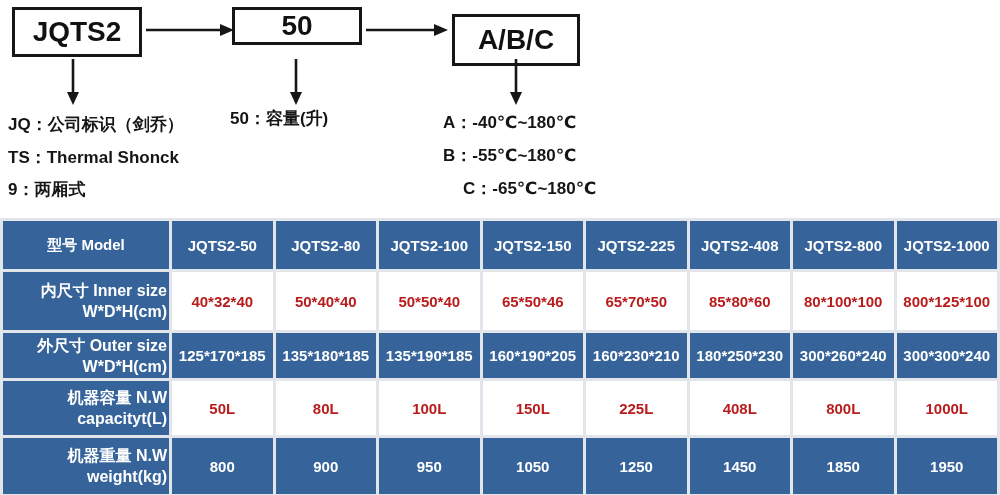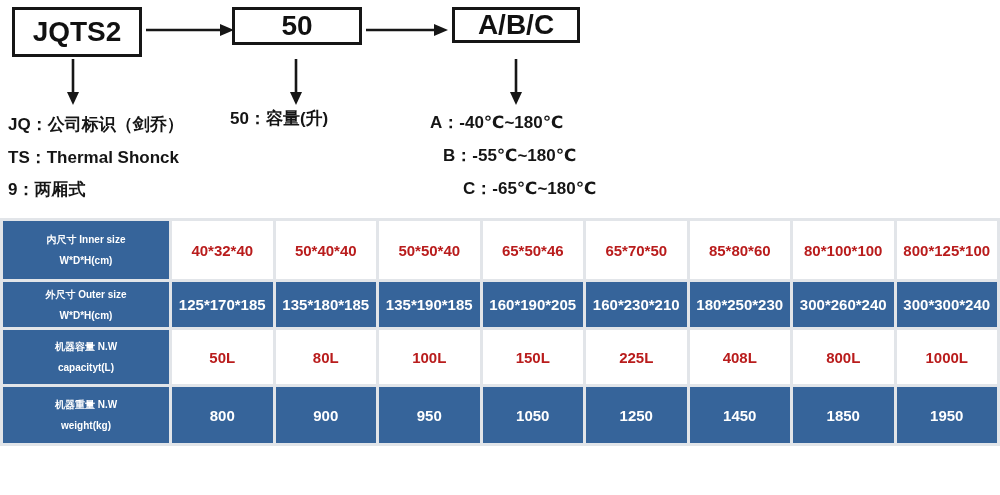--- a/index.html
+++ b/index.html
@@ -5,27 +5,27 @@
   html,body{margin:0;padding:0;background:#fff;}
   #page{position:relative;width:1000px;height:495px;overflow:hidden;background:#fff;
         font-family:"Liberation Sans","DejaVu Sans",sans-serif;padding-left:8px;}
 
   
   .flow-box{position:absolute;box-sizing:border-box;border:3px solid #161616;
             display:flex;align-items:center;justify-content:center;
             font-size:28px;font-weight:bold;color:#111;background:#fff;}
   #box-1{left:12px;top:7px;width:130px;height:50px;}
   #box-2{left:232px;top:7px;width:130px;height:38px;}
-  #box-3{left:452px;top:7px;width:128px;height:36px;}
+  #box-3{left:452px;top:14px;width:128px;height:52px;}
   #arrow-layer{position:absolute;left:0;top:0;pointer-events:none;}
 
   .note{position:absolute;font-size:17px;font-weight:bold;color:#151515;white-space:nowrap;}
   #note-jq   {left:8px;  top:113px;}
   #note-fifty{left:230px;top:107px;}
-  #note-a    {left:430px;top:111px;}
+  #note-a    {left:443px;top:111px;}
   #note-ts   {left:8px;  top:146px;}
   #note-b    {left:443px;top:144px;}
   #note-two  {left:8px;  top:178px;}
   #note-c    {left:463px;top:177px;}
 
   
   #spec-table{position:absolute;left:0;top:218px;width:1000px;
               border-collapse:separate;border-spacing:3px;table-layout:fixed;
               background:#e2e5e9;}
   #spec-table th,#spec-table td{padding:0 2px;text-align:center;vertical-align:middle;
@@ -33,21 +33,21 @@
   .col-label{width:166px;}
   .blue-cell{background:#36649A;color:#ffffff;}
   .white-cell{background:#ffffff;color:#b91c1c;}
   .row-header{height:48px;}
   .row-inner{height:58px;}
   .row-outer{height:45px;}
   .row-capacity{height:54px;}
   .row-weight{height:56px;}
   #spec-table th{font-size:15px;}
   #spec-table td.value{font-size:15px;letter-spacing:0;}
-  td.label-cell span{display:block;font-size:10px;line-height:21px;}
+  td.label-cell span{display:block;font-size:16px;line-height:21px;text-align:right;}
 </style>
 </head>
 <body>
 
 <div id="page">
 
   <div class="flow-box" id="box-1">JQTS2</div>
   <div class="flow-box" id="box-2">50</div>
   <div class="flow-box" id="box-3">A/B/C</div>
 
@@ -81,20 +81,31 @@
         <col>
         <col>
         <col>
         <col>
         <col>
         <col>
         <col>
         <col>
     </colgroup>
     <tbody>
+      <tr class="row-header">
+        <th class="blue-cell">型号 Model</th>
+        <th class="blue-cell">JQTS2-50</th>
+        <th class="blue-cell">JQTS2-80</th>
+        <th class="blue-cell">JQTS2-100</th>
+        <th class="blue-cell">JQTS2-150</th>
+        <th class="blue-cell">JQTS2-225</th>
+        <th class="blue-cell">JQTS2-408</th>
+        <th class="blue-cell">JQTS2-800</th>
+        <th class="blue-cell">JQTS2-1000</th>
+      </tr>
 
       <tr class="row-inner">
         <td class="blue-cell label-cell">
           <span>内尺寸 Inner size</span>
           <span>W*D*H(cm)</span>
         </td>
         <td class="white-cell value">40*32*40</td>
         <td class="white-cell value">50*40*40</td>
         <td class="white-cell value">50*50*40</td>
         <td class="white-cell value">65*50*46</td>

